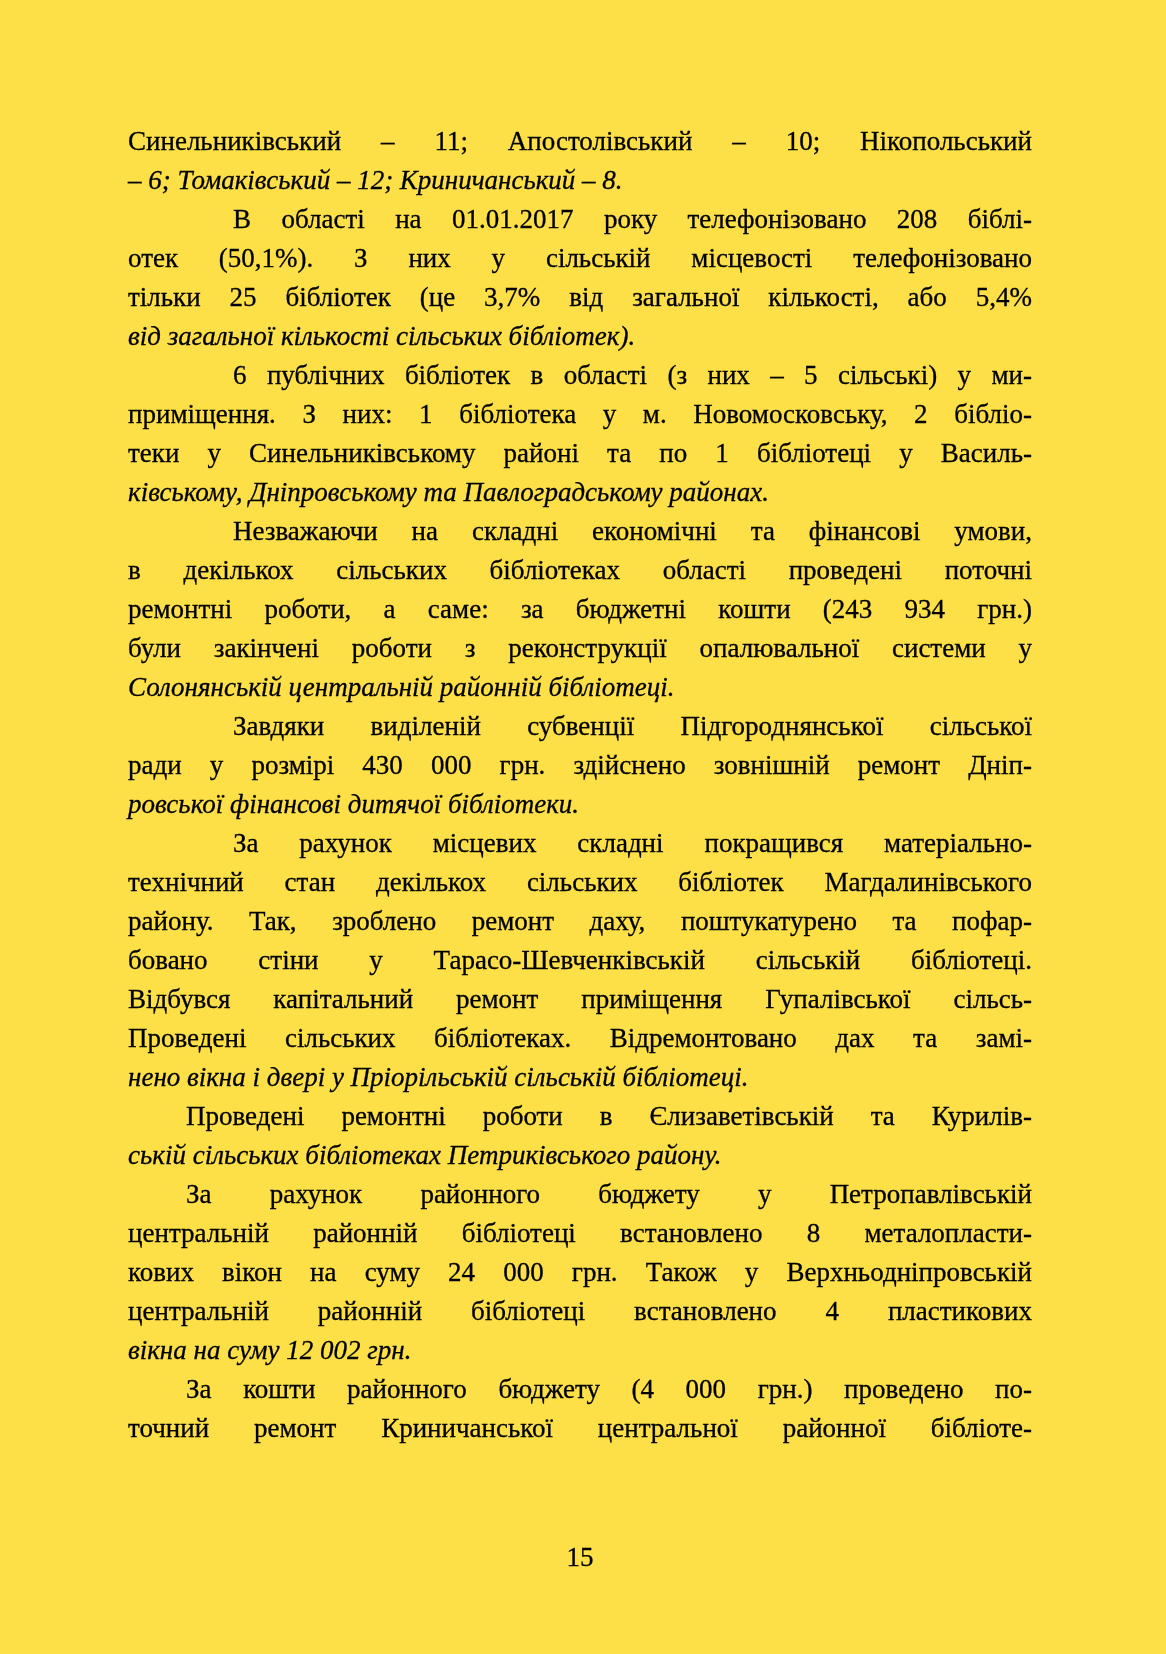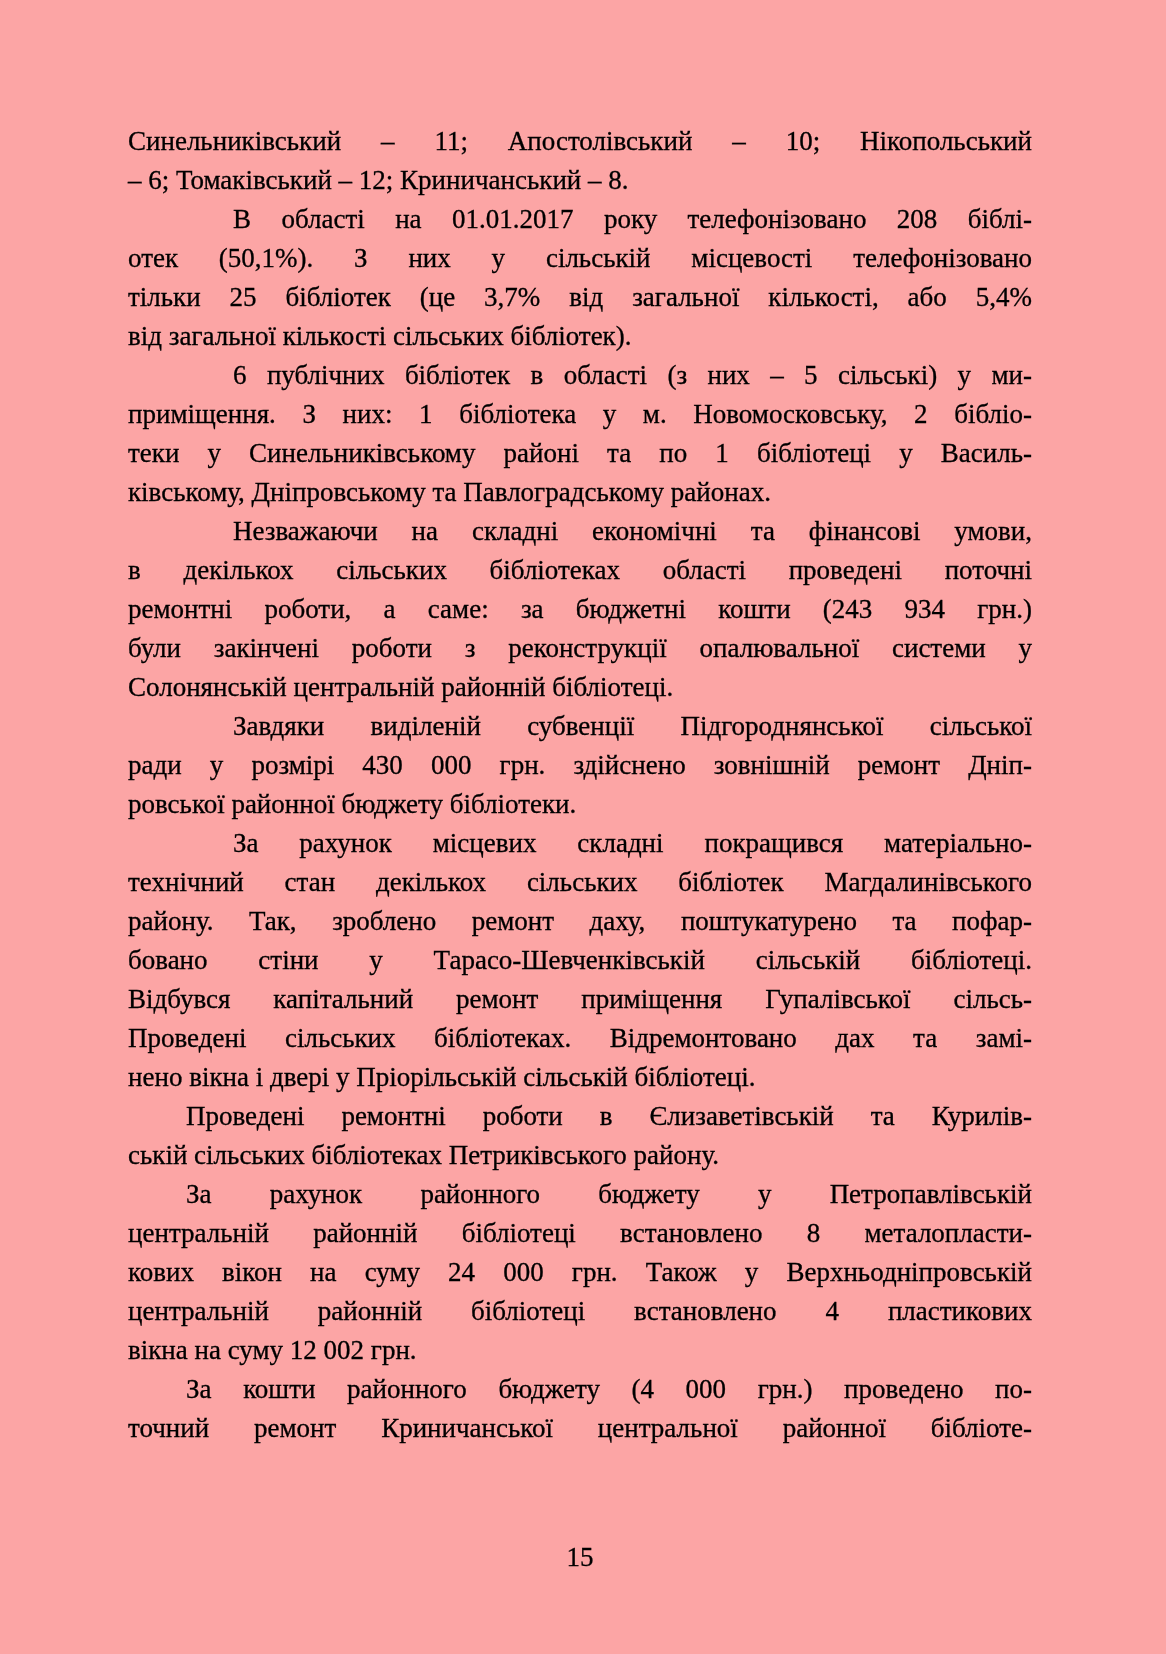--- a/index.html
+++ b/index.html
@@ -4,21 +4,21 @@
 <style>
   html, body {
     margin: 0;
     padding: 0;
     background: #ffffff;
   }
   .page {
     position: relative;
     width: 1166px;
     height: 1654px;
-    background: #fca5a5;
+    background: #fde047;
     overflow: hidden;
   }
   .text-block {
     position: absolute;
     left: 128px;
     top: 122px;
     width: 904px;
     font-family: "Liberation Serif", "DejaVu Serif", serif;
     font-size: 27px;
     color: #000000;
@@ -26,20 +26,21 @@
   }
   .paragraph { margin: 0; padding: 0; }
   .line {
     line-height: 39px;
     text-align: justify;
     text-align-last: justify;
     white-space: normal;
   }
   .line.final {
     text-align-last: left;
+    font-style: italic;
   }
   .line.first-lg { padding-left: 105px; }
   .line.first-sm { padding-left: 58px; }
   .page-number {
     position: absolute;
     top: 1538px;
     left: 128px;
     width: 904px;
     text-align: center;
     font-family: Liberation Serif, serif;
@@ -73,21 +74,21 @@
       <div class="paragraph">
         <div class="line first-lg">Незважаючи на складні економічні та фінансові умови,</div>
         <div class="line">в декількох сільських бібліотеках області проведені поточні</div>
         <div class="line">ремонтні роботи, а саме: за бюджетні кошти (243 934 грн.)</div>
         <div class="line">були закінчені роботи з реконструкції опалювальної системи у</div>
         <div class="line final">Солонянській центральній районній бібліотеці.</div>
       </div>
       <div class="paragraph">
         <div class="line first-lg">Завдяки виділеній субвенції Підгороднянської сільської</div>
         <div class="line">ради у розмірі 430 000 грн. здійснено зовнішній ремонт Дніп-</div>
-        <div class="line final">ровської районної бюджету бібліотеки.</div>
+        <div class="line final">ровської фінансові дитячої бібліотеки.</div>
       </div>
       <div class="paragraph">
         <div class="line first-lg">За рахунок місцевих складні покращився матеріально-</div>
         <div class="line">технічний стан декількох сільських бібліотек Магдалинівського</div>
         <div class="line">району. Так, зроблено ремонт даху, поштукатурено та пофар-</div>
         <div class="line">бовано стіни у Тарасо-Шевченківській сільській бібліотеці.</div>
         <div class="line">Відбувся капітальний ремонт приміщення Гупалівської сільсь-</div>
         <div class="line">Проведені сільських бібліотеках. Відремонтовано дах та замі-</div>
         <div class="line final">нено вікна і двері у Пріорільській сільській бібліотеці.</div>
       </div>

